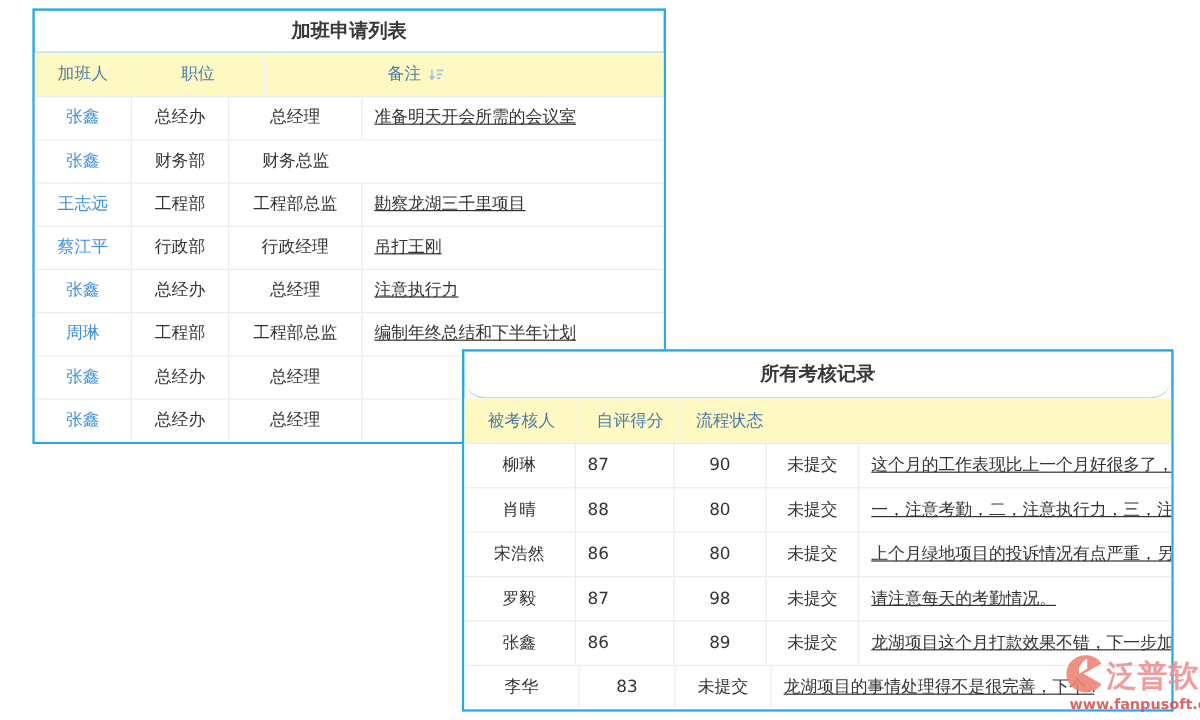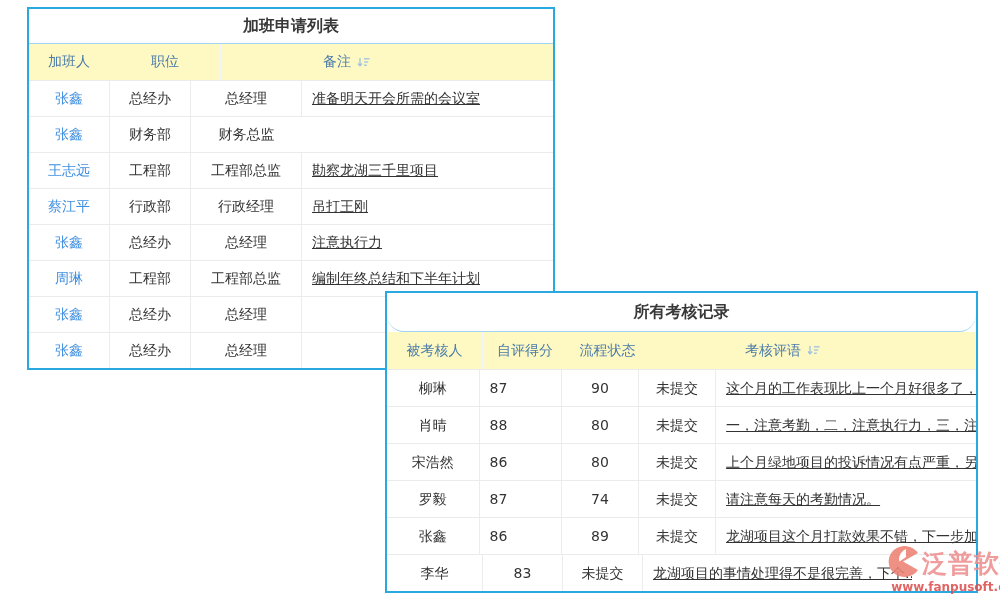--- a/index.html
+++ b/index.html
@@ -140,34 +140,20 @@
   <div class="thead">
     <div class="th t2c1">
         <span>被考核人</span>
       </div>
     <div class="th t2c2">
         <span>自评得分</span>
       </div>
     <div class="th t2c4">
         <span>流程状态</span>
       </div>
-    <div class="th t2c5">
-      <span>考核评语</span>
-      <span class="sort-icon">
-        <svg width="13" height="11" viewBox="0 0 13 11">
-            <g stroke="#9cc1e0" stroke-width="1.3" fill="none">
-              <path d="M3 1v7.5"></path>
-              <path d="M1 6.5l2 2.3 2-2.3"></path>
-              <path d="M7 1.8h5.5"></path>
-              <path d="M7 5h4.2"></path>
-              <path d="M7 8.2h2.8"></path>
-            </g>
-          </svg>
-      </span>
-    </div>
   </div>
   <div class="tbody">
     <div class="tr">
       <div class="td t2c1">柳琳</div>
       <div class="td t2c2 t2c2-cell">87</div>
       <div class="td t2c3">90</div>
       <div class="td t2c4">未提交</div>
       <div class="td left t2c5">这个月的工作表现比上一个月好很多了，...</div>
     </div>
     <div class="tr">
@@ -180,21 +166,21 @@
     <div class="tr">
       <div class="td t2c1">宋浩然</div>
       <div class="td t2c2 t2c2-cell">86</div>
       <div class="td t2c3">80</div>
       <div class="td t2c4">未提交</div>
       <div class="td left t2c5">上个月绿地项目的投诉情况有点严重，另...</div>
     </div>
     <div class="tr">
       <div class="td t2c1">罗毅</div>
       <div class="td t2c2 t2c2-cell">87</div>
-      <div class="td t2c3">74</div>
+      <div class="td t2c3">98</div>
       <div class="td t2c4">未提交</div>
       <div class="td left t2c5">请注意每天的考勤情况。</div>
     </div>
     <div class="tr">
       <div class="td t2c1">张鑫</div>
       <div class="td t2c2 t2c2-cell">86</div>
       <div class="td t2c3">89</div>
       <div class="td t2c4">未提交</div>
       <div class="td left t2c5">龙湖项目这个月打款效果不错，下一步加...</div>
     </div>

